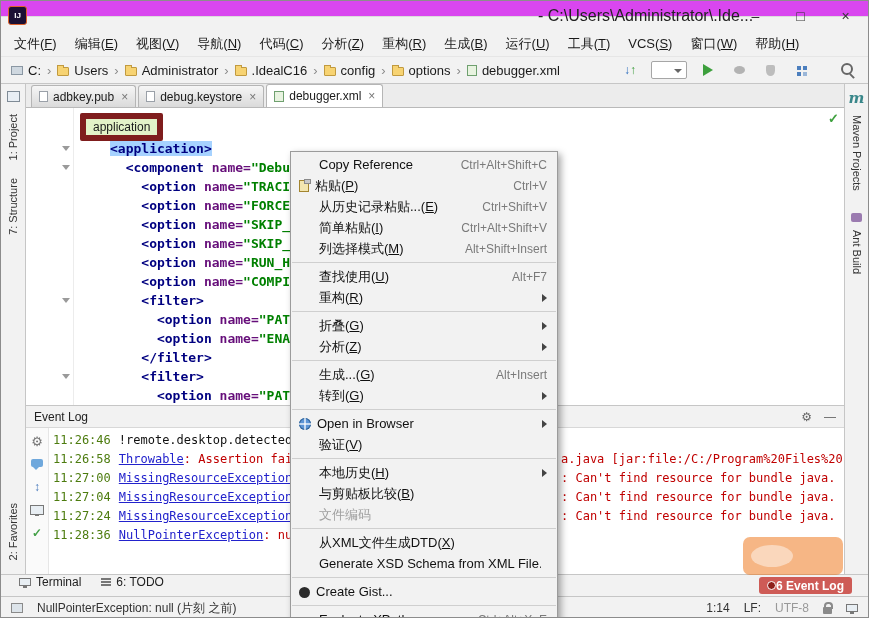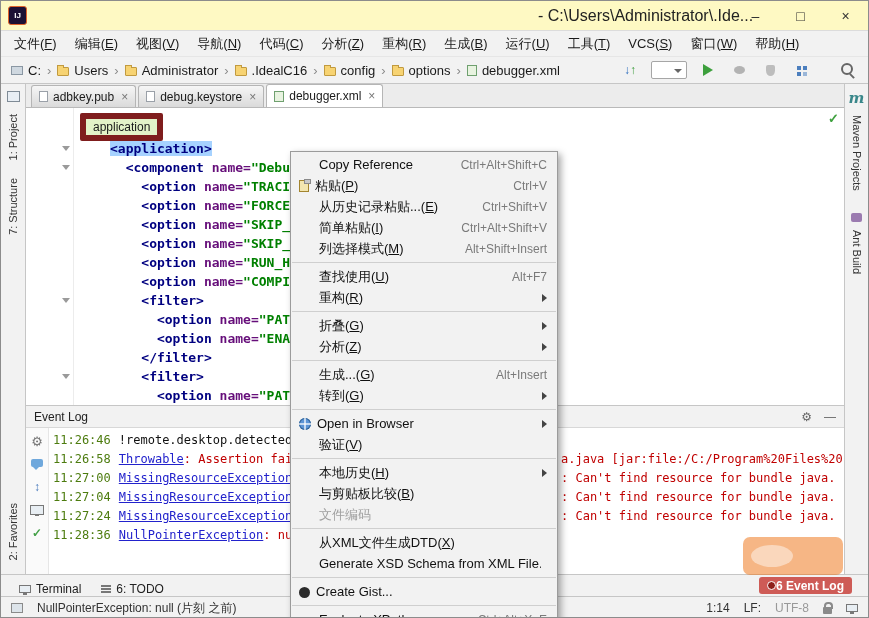--- a/index.html
+++ b/index.html
@@ -1,21 +1,21 @@
 <!DOCTYPE html>
 <html><head>
 <meta charset="utf-8">
 <style>
   html,body{margin:0;padding:0;background:#555;}
   .window{position:relative;width:869px;height:618px;background:#f2f2f2;overflow:hidden;
           font-family:"Liberation Sans",sans-serif;border:1px solid #8c8c8c;box-sizing:border-box;}
   .window *{box-sizing:border-box;}
 
   
-  .titlebar{position:absolute;left:0;top:0;right:0;height:30px;background:#fef9c3;border-bottom:1px solid #dcdcdc;}
+  .titlebar{position:absolute;left:0;top:0;right:0;height:16px;background:#d946ef;border-bottom:1px solid #dcdcdc;}
   .app-badge{position:absolute;left:7px;top:5px;width:19px;height:19px;border-radius:3px;background:#1c1034;
              color:#fff;font-size:8px;font-weight:bold;display:flex;align-items:center;justify-content:center;
              border:1px solid #e0622b;}
   .win-title{position:absolute;left:537px;top:0;line-height:29px;font-size:16px;color:#222;white-space:pre;}
   .win-controls{position:absolute;right:0;top:0;height:29px;display:flex;}
   .win-btn{width:45px;height:29px;display:flex;align-items:center;justify-content:center;font-size:14px;color:#333;}
 
   
   .menubar{position:absolute;left:0;top:30px;right:0;height:26px;background:#f2f2f2;display:flex;
            align-items:center;padding-left:4px;border-bottom:1px solid #e6e6e6;}
@@ -112,21 +112,21 @@
            font-family:"DejaVu Sans Mono",monospace;font-size:12px;line-height:19px;padding:3px 0 0 4px;}
   .el-row{position:relative;height:19px;white-space:pre;}
   .el-time{color:#4d7c0f;margin-right:8px;}
   .el-link{color:var(--c-link,#2222cc);text-decoration:underline;}
   .el-err{color:var(--c-error,#c00000);}
   .el-plain{color:#111;}
   .el-right{position:absolute;left:508px;top:0;color:var(--c-error,#c00000);}
 
   
   .terminalbar{position:absolute;left:0;top:573px;right:0;height:22px;background:#f2f2f2;border-top:1px solid #c6c6c6;
-               display:flex;align-items:flex-end;font-size:12px;color:#222;padding-left:8px;}
+               display:flex;align-items:flex-start;font-size:12px;color:#222;padding-left:8px;}
   .tb-item{display:flex;align-items:center;gap:5px;padding:0 10px;}
   .term-ic{width:12px;height:8px;border:1px solid #777;background:#e8eef3;position:relative;}
   .term-ic::after{content:"";position:absolute;left:3px;bottom:-3px;width:4px;height:2px;background:#777;}
   .todo-ic{width:10px;height:2px;background:#777;box-shadow:0 3px 0 #777,0 6px 0 #777;margin-top:-6px;}
 
   .statusbar{position:absolute;left:0;top:595px;right:0;height:23px;background:#f2f2f2;border-top:1px solid #c6c6c6;
              display:flex;align-items:center;font-size:12px;color:#333;padding:0 10px;gap:14px;justify-content:space-between;}
   .sb-toggle{width:12px;height:10px;border:1px solid #8a8a8a;background:#dde4ea;}
   .sb-right{margin-left:auto;display:flex;align-items:center;gap:14px;}
   .dim{color:#999;}

